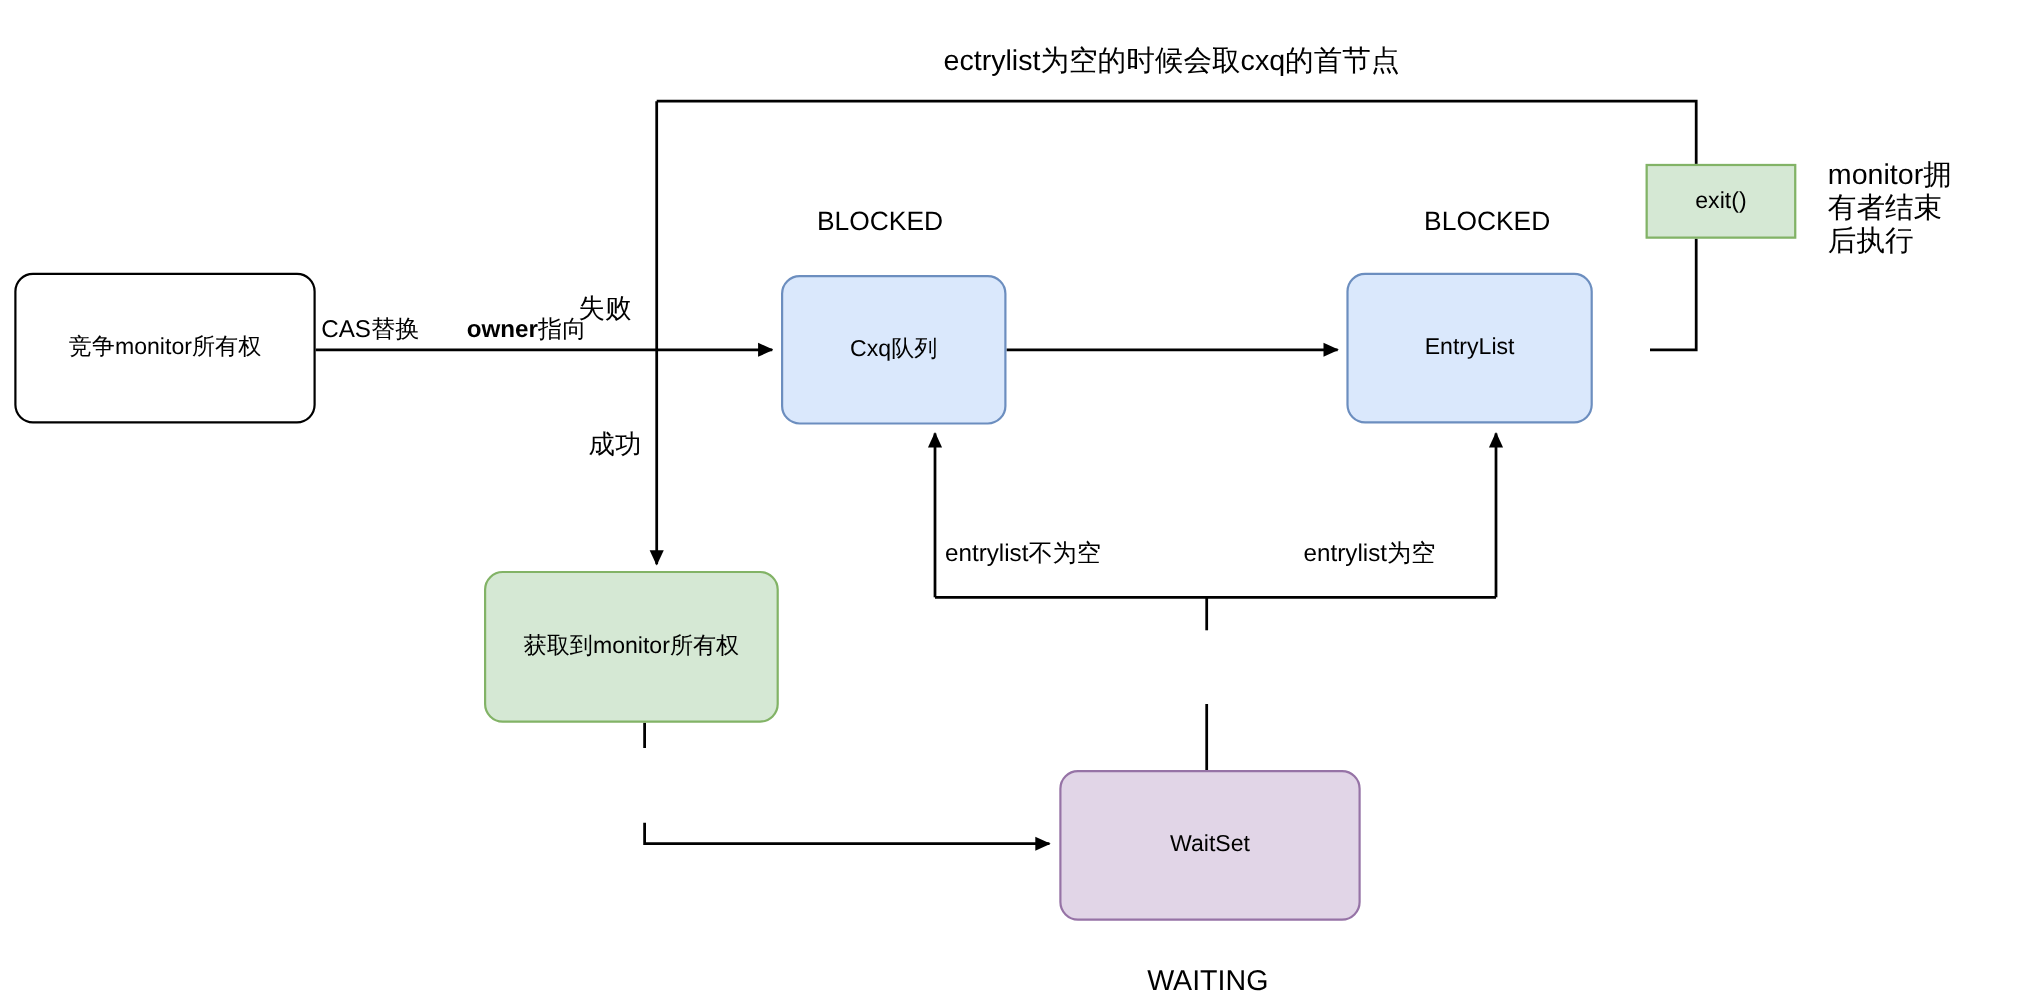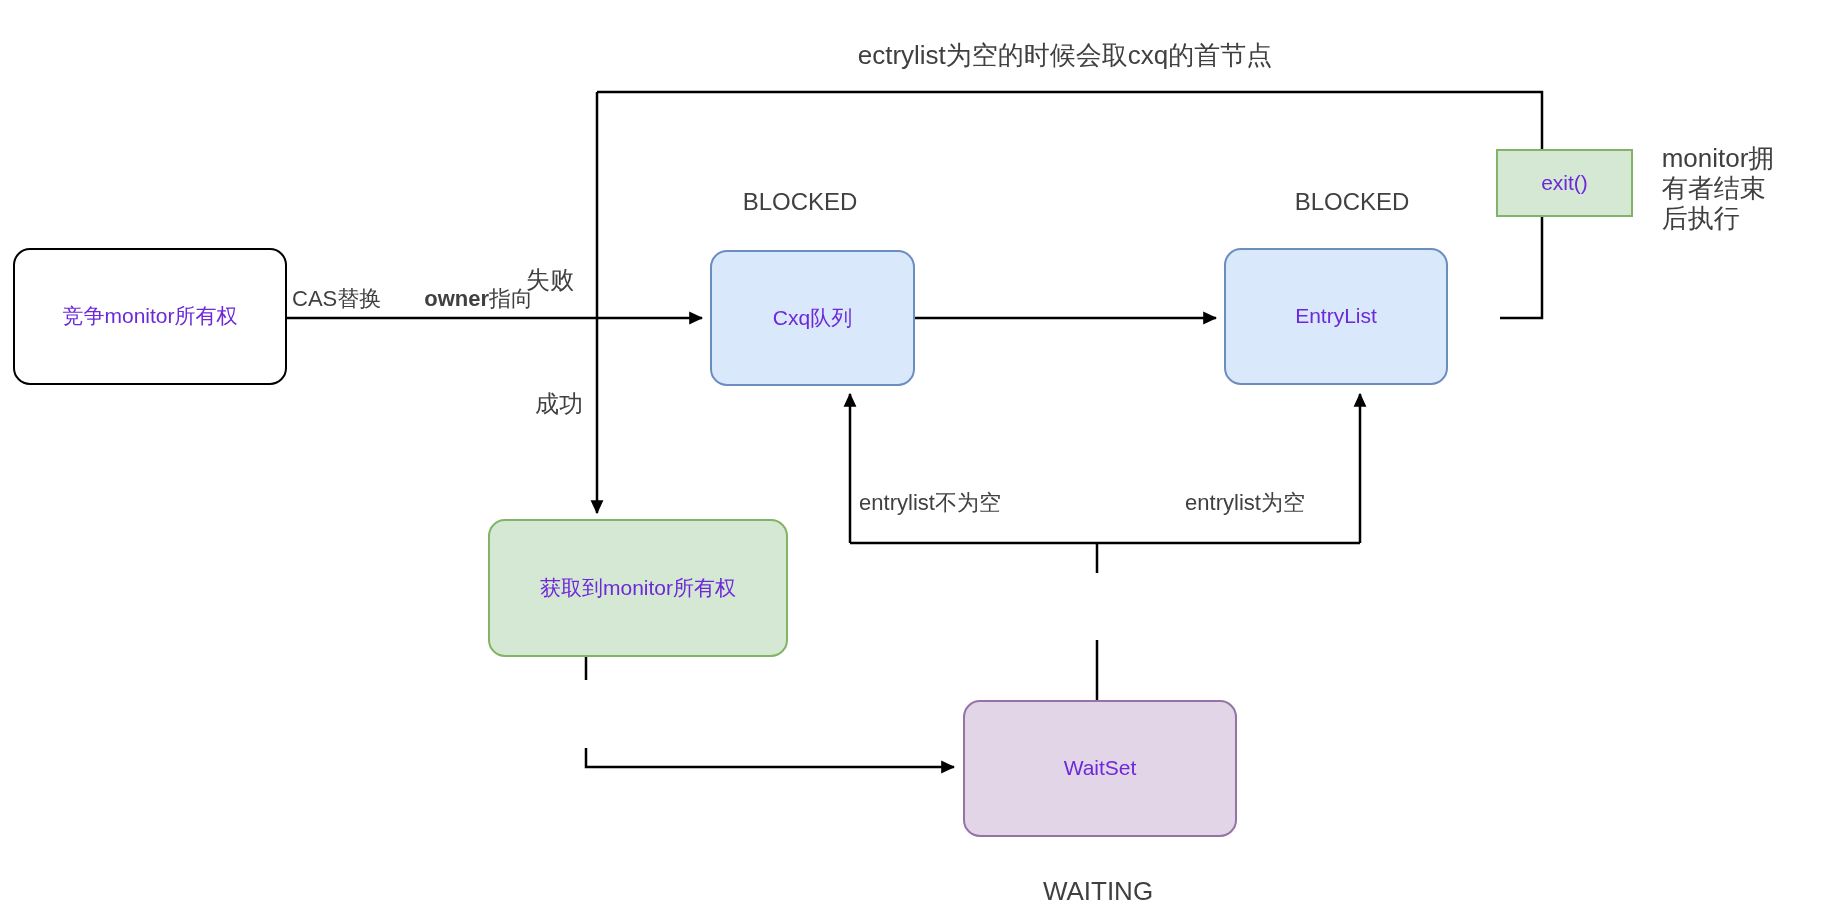--- a/index.html
+++ b/index.html
@@ -23,43 +23,43 @@
   }
   .node {
     position: absolute;
     box-sizing: border-box;
     display: flex;
     align-items: center;
     justify-content: center;
     text-align: center;
     font-size: 21px;
     line-height: 1.25;
-    color: #6d28d9;
+    color: #000000;
     background: #ffffff;
   }
   .rounded { border-radius: 17px; }
 
   .node.white  { border: 2.5px solid #000000; background: #ffffff; }
   .node.blue   { border: 2px solid var(--blue-border, #6c8ebf);   background: var(--blue-fill, #dae8fc); }
   .node.green  { border: 2px solid var(--green-border, #82b366);  background: var(--green-fill, #d5e8d4); }
   .node.purple { border: 2px solid var(--purple-border, #9673a6); background: var(--purple-fill, #e1d5e7); }
 
   #node-compete   { left: 13px;   top: 248px; width: 274px; height: 137px; }
   #node-cxq       { left: 710px;  top: 250px; width: 205px; height: 136px; }
   #node-entrylist { left: 1224px; top: 248px; width: 224px; height: 137px; }
-  #node-acquired  { left: 488px;  top: 519px; width: 300px; height: 138px; }
+  #node-acquired  { left: 440px;  top: 519px; width: 268px; height: 138px; }
   #node-wait      { left: 513px;  top: 680px; width: 129px; height: 68px;  }
   #node-notify    { left: 1028px; top: 573px; width: 139px; height: 67px;  }
   #node-exit      { left: 1496px; top: 149px; width: 137px; height: 68px;  }
   #node-waitset   { left: 963px;  top: 700px; width: 274px; height: 137px; }
 
   .lbl {
     position: absolute;
     white-space: nowrap;
-    color: #404040;
+    color: #000000;
   }
   .centered { transform: translateX(-50%); }
 
   #lbl-top-note  { left: 1065px; top: 38px;  font-size: 26px; }
   #lbl-cas       { left: 292px;  top: 284px; font-size: 22px; }
   #lbl-cas b     { font-weight: bold; margin-left: 43px; }
   #lbl-fail      { left: 550px;  top: 264px; font-size: 24px; }
   #lbl-success   { left: 559px;  top: 388px; font-size: 24px; }
   #lbl-blocked1  { left: 800px;  top: 188px; font-size: 24px; }
   #lbl-blocked2  { left: 1352px; top: 188px; font-size: 24px; }

